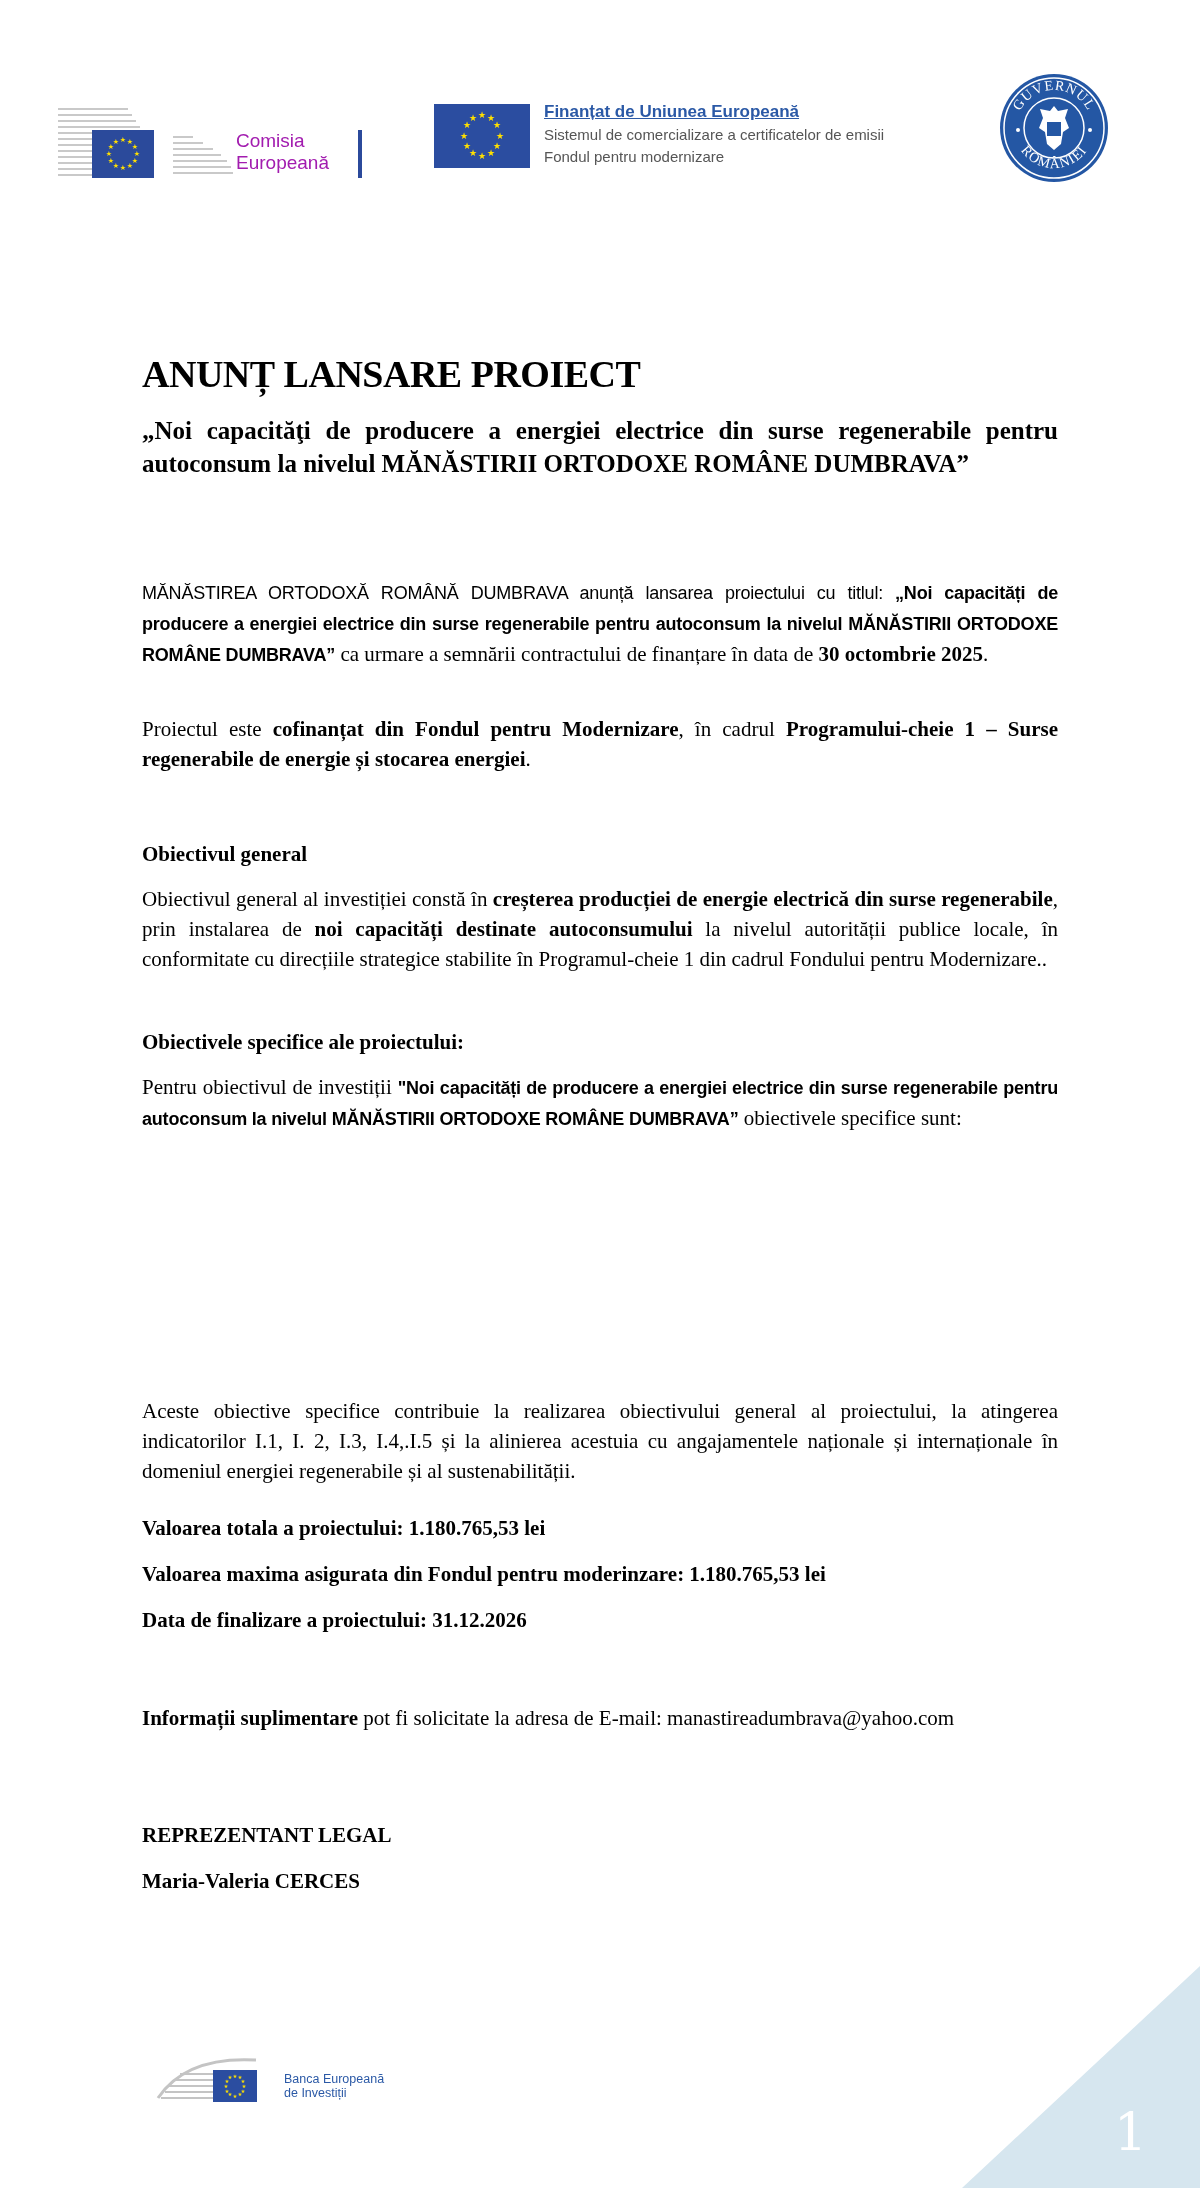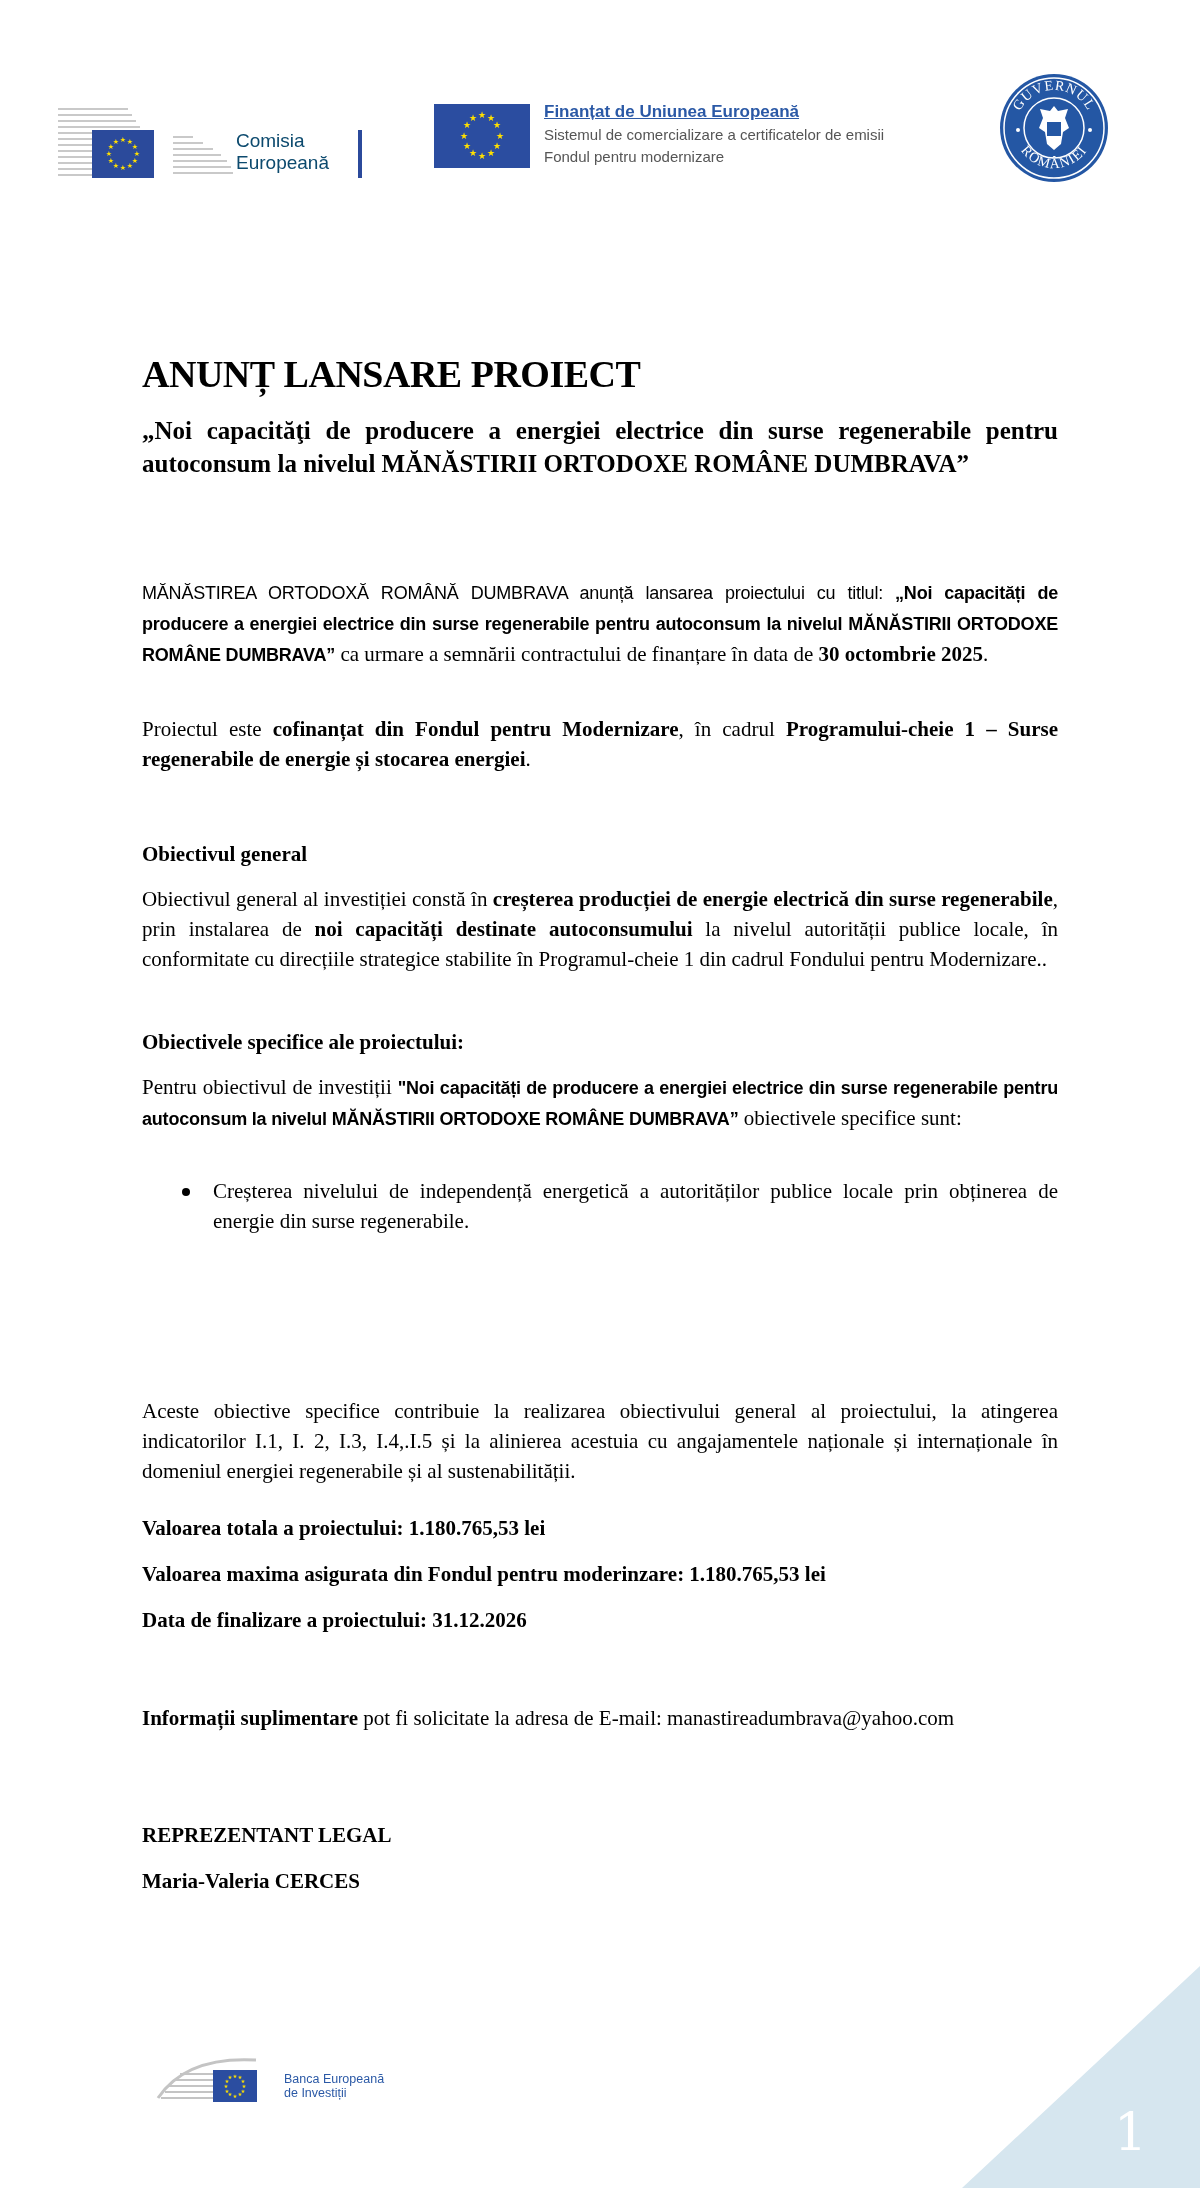--- a/index.html
+++ b/index.html
@@ -7,21 +7,21 @@
   .serif { font-family: "Liberation Serif", "DejaVu Serif", serif; }
   .sans { font-family: "Liberation Sans", "DejaVu Sans", sans-serif; }
 
   
   .logo-ec { position: absolute; left: 58px; top: 92px; width: 300px; height: 88px; }
   .logo-ec .bars { position: absolute; left: 0; top: 12px; width: 105px; height: 78px; }
   .logo-ec .bars span { position: absolute; left: 0; height: 2px; background: #c9c9c9; }
   .logo-ec .flag { position: absolute; left: 34px; top: 38px; width: 62px; height: 48px; background: #2b4a9b; }
   .logo-ec .bars2 { position: absolute; left: 115px; top: 4px; width: 60px; height: 82px; }
   .logo-ec .bars2 span { position: absolute; left: 0; height: 2px; background: #c9c9c9; }
-  .logo-ec .txt { position: absolute; left: 178px; top: 38px; font-size: 19px; line-height: 22px; color: #0c4a6e; }
+  .logo-ec .txt { position: absolute; left: 178px; top: 38px; font-size: 19px; line-height: 22px; color: #a21caf; }
   .logo-ec .vbar { position: absolute; left: 300px; top: 38px; width: 4px; height: 48px; background: #2b4a9b; }
 
   .logo-fm { position: absolute; left: 434px; top: 104px; width: 520px; height: 66px; }
   .logo-fm .flag { position: absolute; left: 0; top: 0; width: 96px; height: 64px; background: #2b4da0; }
   .logo-fm .t1 { position: absolute; left: 110px; top: -2px; font-size: 17px; font-weight: bold; color: #2b59a6; white-space: nowrap; text-decoration: underline; }
   .logo-fm .t2 { position: absolute; left: 110px; top: 22px; font-size: 15px; color: #555; white-space: nowrap; }
   .logo-fm .t3 { position: absolute; left: 110px; top: 44px; font-size: 15px; color: #555; white-space: nowrap; }
 
   .logo-gov { position: absolute; left: 998px; top: 72px; width: 112px; height: 112px; }
   .h1 { position: absolute; left: 142px; top: 352px; font-size: 38px; font-weight: bold; letter-spacing: -0.5px; white-space: nowrap; }
@@ -163,21 +163,20 @@
   <span>Obiectivul general al investiției constă în </span><span class="b">creșterea producției de energie electrică din surse regenerabile</span><span>, prin instalarea de </span><span class="b">noi capacități destinate autoconsumului</span><span> la nivelul autorității publice locale, în conformitate cu direcțiile strategice stabilite în Programul-cheie 1 din cadrul Fondului pentru Modernizare..</span>
 </div>
 
 <div class="heading serif" style="top:1030px;">Obiectivele specifice ale proiectului:</div>
 
 <div class="p serif" style="top:1072px;">
   <span>Pentru obiectivul de investiții </span><span class="cal b">"Noi capacități de producere a energiei electrice din surse regenerabile pentru autoconsum la nivelul MĂNĂSTIRII ORTODOXE ROMÂNE DUMBRAVA”</span><span> obiectivele specifice sunt:</span>
 </div>
 
 <ul class="bullets serif">
-  <li><span class="dot"></span><span>Creșterea nivelului de independență energetică a autorităților publice locale prin obținerea de energie din surse regenerabile.</span></li>
 </ul>
 
 <div class="p serif" style="top:1396px;">Aceste obiective specifice contribuie la realizarea obiectivului general al proiectului, la atingerea indicatorilor I.1, I. 2, I.3, I.4,.I.5 și la alinierea acestuia cu angajamentele naționale și internaționale în domeniul energiei regenerabile și al sustenabilității.</div>
 
 <div class="line serif b" style="top:1516px;">Valoarea totala a proiectului: 1.180.765,53 lei</div>
 <div class="line serif b" style="top:1562px;">Valoarea maxima asigurata din Fondul pentru moderinzare: 1.180.765,53 lei</div>
 <div class="line serif b" style="top:1608px;">Data de finalizare a proiectului: 31.12.2026</div>
 
 <div class="p serif" style="top:1703px; text-align-last: left;">
   <span class="b">Informații suplimentare</span><span> pot fi solicitate la adresa de E-mail: </span><span>manastireadumbrava@yahoo.com</span>

